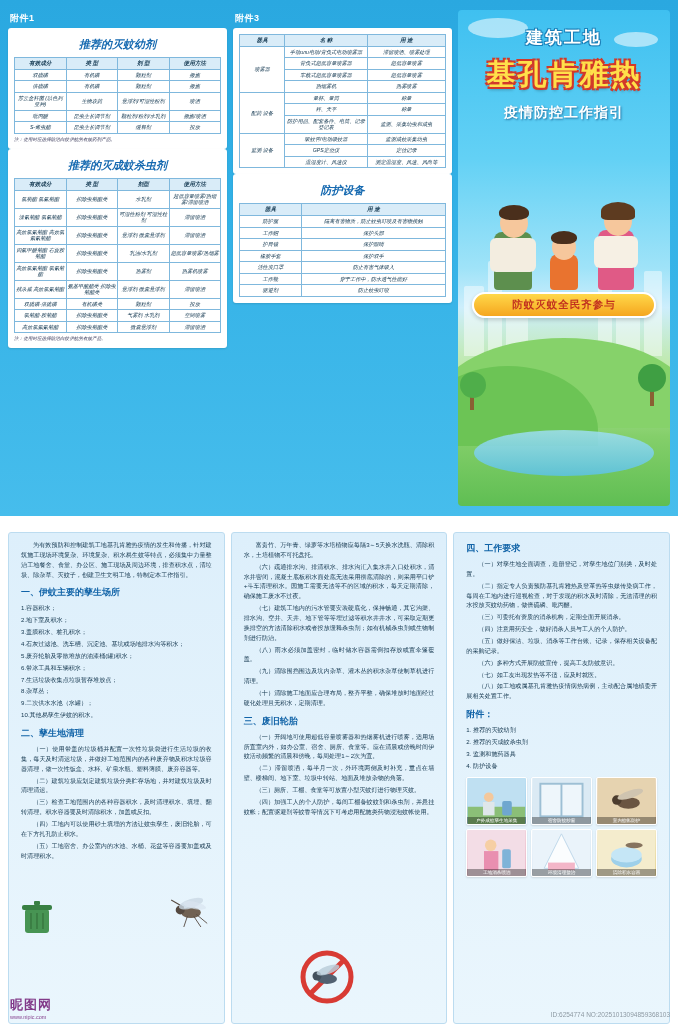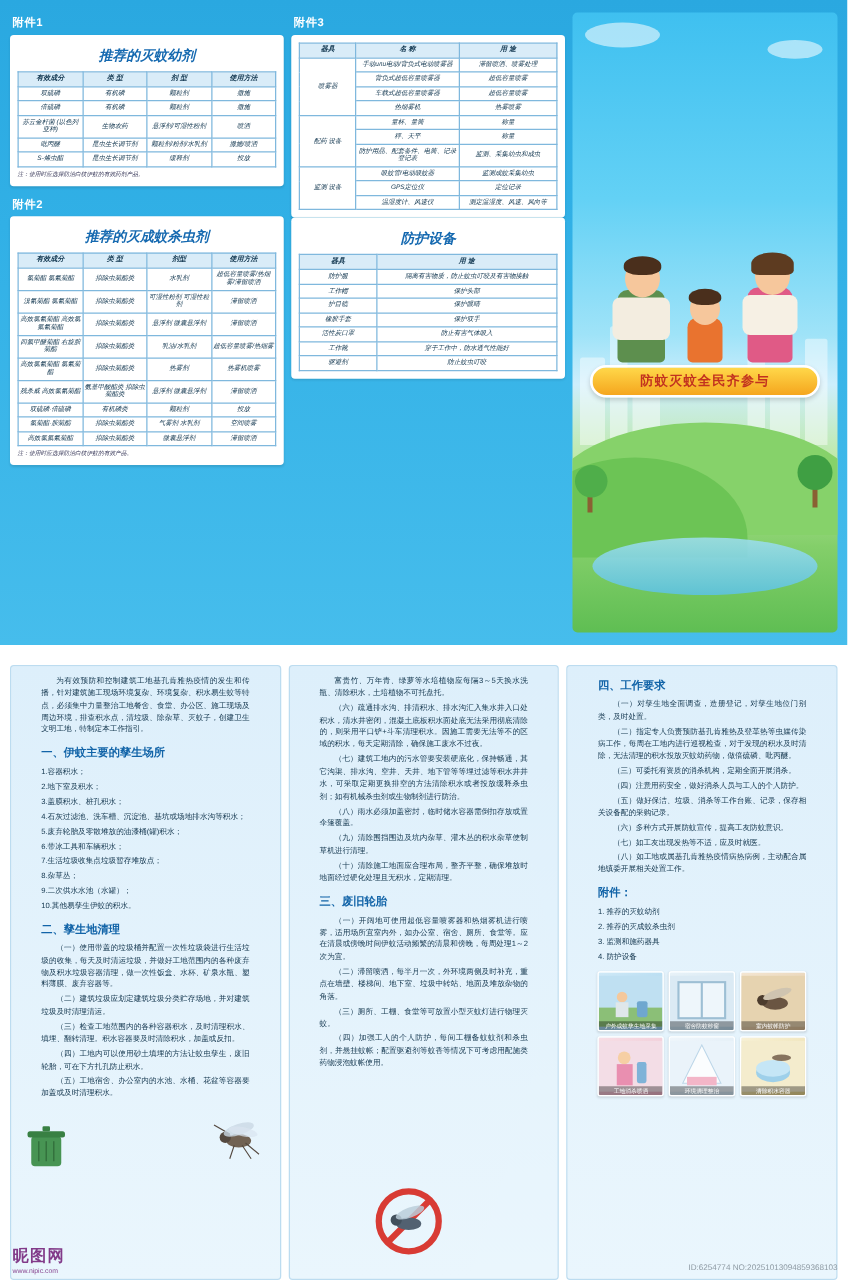--- a/index.html
+++ b/index.html
@@ -107,21 +107,21 @@
 
   
   .bottom-panel {
     position:absolute; left:0; top:524px; width:678px; height:500px;
     background:#ffffff; padding:8px 8px 0 8px;
     display:flex; gap:6px;
   }
   .bcol {
     background:linear-gradient(180deg,#ddeffb, #eaf6fd);
     border:1px solid #bcdcf0; border-radius:3px;
-    padding:7px 24px; position:relative;
+    padding:7px 12px; position:relative;
   }
   .bcol1 { width:218px; }
   .bcol2 { width:218px; }
   .bcol3 { width:218px; }
   .sec-h {
     color:#1264a8; font-weight:bold; font-size:9px; margin:7px 0 4px 0;
   }
   .para {
     font-size:6.1px; line-height:1.62; color:#12354d; text-align:justify;
     margin:0 0 2px 0;
@@ -215,21 +215,20 @@
               <td>S-烯虫酯</td>
               <td>昆虫生长调节剂</td>
               <td>缓释剂</td>
               <td>投放</td>
             </tr>
           </tbody>
         </table>
         <div class="note">注：使用时应选择防治白纹伊蚊的有效药剂产品。</div>
       </div>
 
-      <div class="attach-label" style="margin-top:8px;">附件2</div>
       <div class="white-card">
         <div class="card-title">推荐的灭成蚊杀虫剂</div>
         <table class="tbl">
           <thead>
               <tr>
             <th>有效成分</th>
             <th>类 型</th>
             <th>剂型</th>
             <th>使用方法</th>
           </tr>
@@ -407,20 +406,25 @@
               </tr>
             </tbody>
         </table>
       </div>
     </div>
 
     <div class="col colC">
       <div class="promo">
         <div class="cloud" style="width:60px;height:20px;left:10px;top:8px;"></div>
         <div class="cloud" style="width:44px;height:15px;right:12px;top:22px;"></div>
+        <div class="promo-top">
+          <div class="promo-line1">建筑工地</div>
+          <div class="promo-line2">基孔肯雅热</div>
+          <div class="promo-line3">疫情防控工作指引</div>
+        </div>
 
         <div class="bldg" style="left:6px;width:20px;height:70px;"></div>
         <div class="bldg" style="left:30px;width:14px;height:95px;"></div>
         <div class="bldg" style="left:48px;width:22px;height:55px;"></div>
         <div class="bldg" style="right:8px;width:18px;height:85px;"></div>
         <div class="bldg" style="right:30px;width:24px;height:62px;"></div>
         <div class="bldg" style="right:58px;width:14px;height:100px;"></div>
 
         <div class="hill"></div>
         <div class="hill2"></div>

